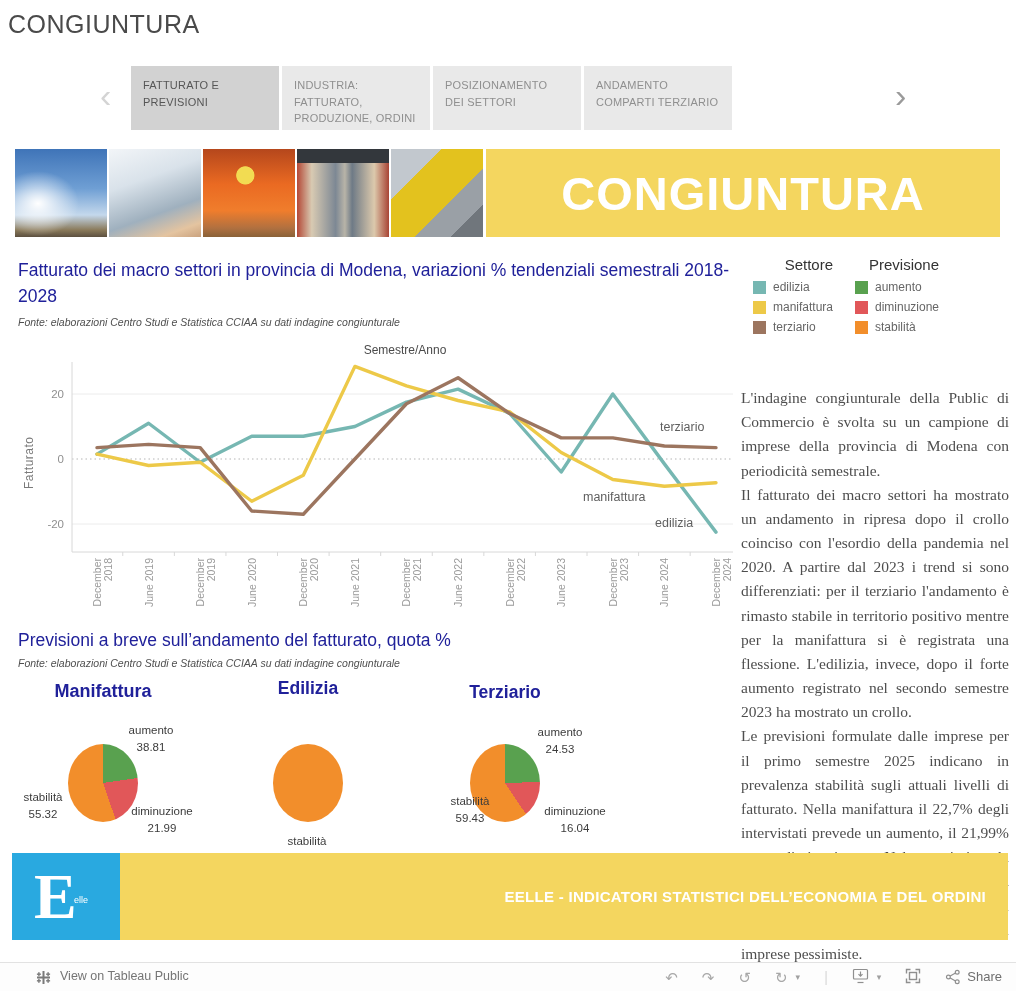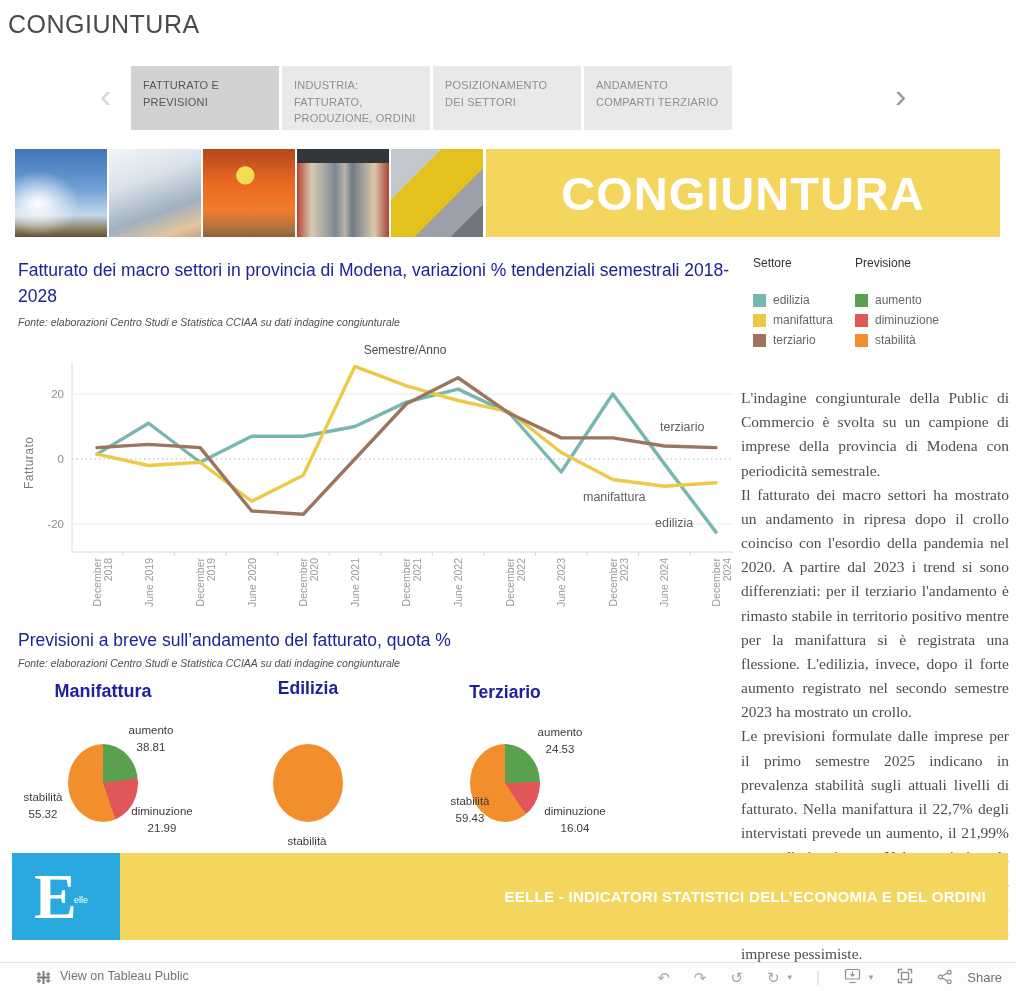--- a/index.html
+++ b/index.html
@@ -34,21 +34,21 @@
   .banner-title { color:#fff; font-size:47px; font-weight:bold; letter-spacing:1px; }
 
   
   .sec-title { position:absolute; color:#20219a; font-weight:500; font-size:17.5px; line-height:26px; }
   .sec-source { position:absolute; font-style:italic; font-size:10.5px; color:#4f4f4f; }
 
   
   .legend { position:absolute; top:256px; }
   .legend-settore { left:753px; }
   .legend-previsione { left:855px; }
-  .legend-h { font-size:12px; color:#333; margin-bottom:23px; font-weight:500; }
+  .legend-h { font-size:15px; color:#333; margin-bottom:7px; font-weight:500;text-align:right; }
   .legend-row { display:flex; align-items:center; gap:7px; margin-bottom:6px; cursor:pointer; }
   .swatch { width:13px; height:13px; flex:none; }
   .legend-label { font-size:12px; color:#666; }
 
   
   .axis-title-x { position:absolute; left:330px; top:343px; width:150px; text-align:center; font-size:12px; color:#4a4a4a; }
   .line-chart-wrap { position:absolute; left:0; top:354px; width:740px; height:272px; }
   .ylabel { position:absolute; left:22px; top:418px; height:90px; writing-mode:vertical-rl; transform:rotate(180deg);
             font-size:12px; color:#7a7a7a; letter-spacing:0.5px; text-align:center; }
   svg text { font-family:"Liberation Sans", sans-serif; }
@@ -75,21 +75,21 @@
 
   
   .tbar { position:absolute; left:0; top:962px; width:1016px; height:29px; border-top:1px solid #e2e2e2;
           background:#fdfdfd; display:flex; align-items:center; }
   .tbar-left { display:flex; align-items:flex-start; gap:8px; margin-left:35px; cursor:pointer; }
   .tbar-left .vtext { font-size:12.5px; color:#757575; }
   .tbar-right { margin-left:auto; margin-right:14px; display:flex; align-items:center; gap:24px; color:#9a9a9a; }
   .ticon { font-size:15px; line-height:1; cursor:pointer; color:#a8a8a8; }
   .caret { font-size:9px; color:#a0a0a0; margin-left:-16px; cursor:pointer; }
   .tdivider { color:#d8d8d8; font-size:14px; }
-  .share-group { display:flex; align-items:center; gap:14px; cursor:pointer; }
+  .share-group { display:flex; gap:6px; cursor:pointer; }
   .share-label { font-size:13px; color:#6f6f6f; }
 </style>
 </head>
 <body>
 
 <div class="app">
 
   <div class="page-title">CONGIUNTURA</div>
 
   <div class="tab-prev">‹</div>

